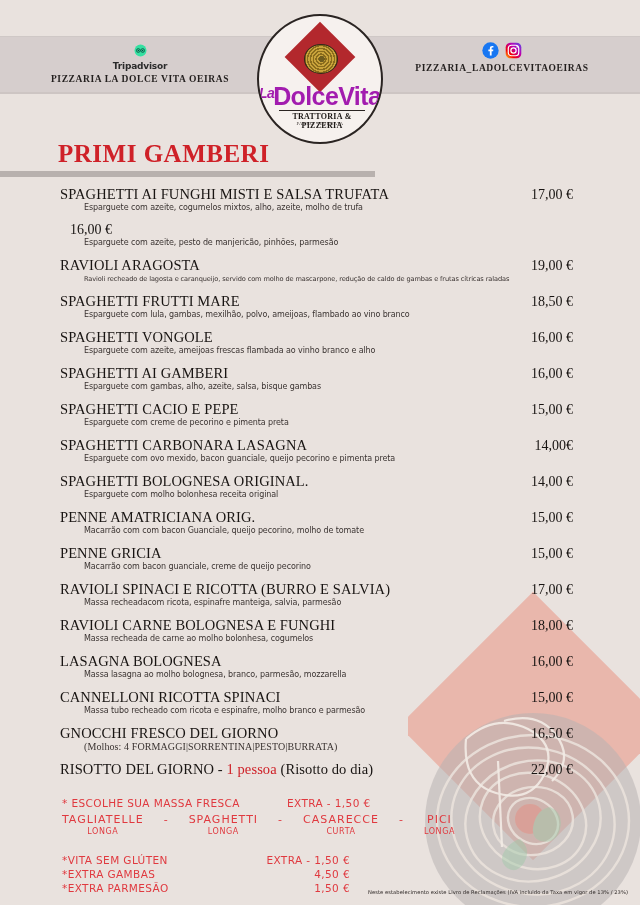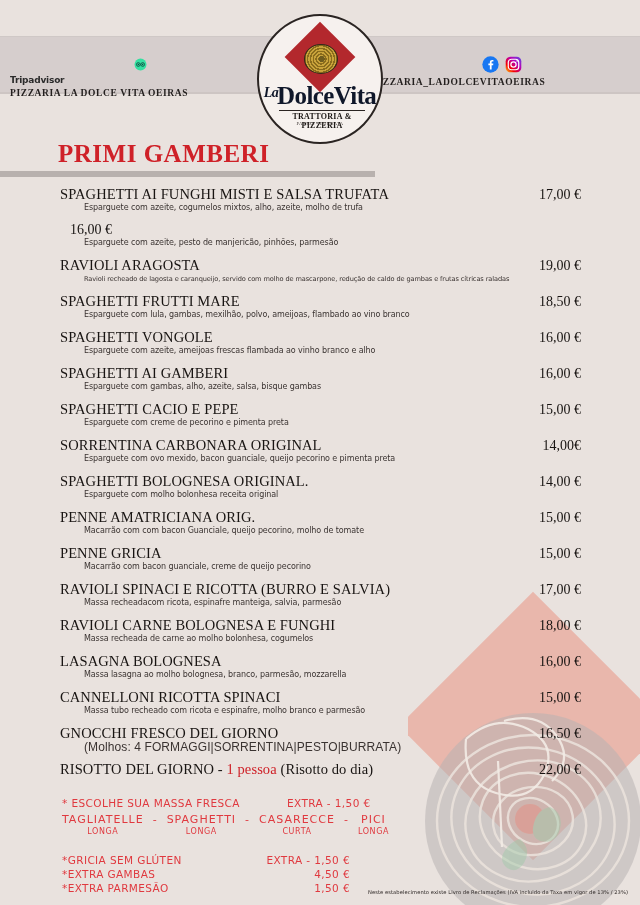--- a/index.html
+++ b/index.html
@@ -47,22 +47,23 @@
     position: absolute;
     left: 0;
     top: 92px;
     width: 100%;
     height: 2px;
     background: #cdc5c3;
   }
 
   .social {
     position: absolute;
-    top: 54px;
+    top: 40px;
     width: 260px;
+    text-align: center;
     z-index: 3;
   }
   .social.left  { left: 10px; }
   .social.right { right: 8px; }
 
   .social-icons {
     height: 20px;
     line-height: 20px;
     display: flex;
     justify-content: center;
@@ -132,25 +133,25 @@
     width: 6px;
     height: 10px;
     background: #8d1d22;
     border-radius: 50% 50% 40% 40%;
   }
   .logo-name {
     position: absolute;
     left: 0; right: 0;
     top: 66px;
     text-align: center;
-    font-family: Liberation Serif, serif;
+    font-family: Liberation Sans, sans-serif;
     font-weight: bold;
     font-size: 25px;
     letter-spacing: -0.6px;
-    color: #0f172a;
+    color: #a21caf;
     white-space: nowrap;
   }
   .logo-name .la {
     font-size: 14px;
     font-style: italic;
     vertical-align: 7px;
     margin-right: -1px;
   }
   .logo-sub {
     position: absolute;
@@ -197,21 +198,21 @@
     margin-top: 3px;
     width: 375px;
     height: 6px;
     background: #b8b1ae;
   }
 
   
   .menu {
     position: relative;
     z-index: 2;
-    margin: 9px 4px 0 0;
+    margin: 9px 12px 0 0;
     padding: 0 55px 0 60px;
   }
   .item {
     margin-bottom: 9px;
   }
   .item-head {
     display: flex;
     align-items: baseline;
     justify-content: space-between;
   }
@@ -240,22 +241,22 @@
     line-height: 10px;
     margin-top: 0px;
     letter-spacing: -0.1px;
     padding-left: 24px;
   }
   .item-desc.tiny {
     font-size: 6.6px;
     letter-spacing: -0.1px;
   }
   .item-desc.mono-ish {
-    font-family: Liberation Sans, sans-serif;
-    font-size: 12px;
+    font-family: Liberation Serif, serif;
+    font-size: 10px;
     letter-spacing: 0.1px;
   }
 
   
   .notes {
     position: relative;
     z-index: 2;
     padding: 10px 0 0 62px;
     color: #e0393f;
     font-family: "DejaVu Sans", sans-serif;
@@ -264,21 +265,21 @@
     display: flex;
     font-size: 10.5px;
     letter-spacing: 0.4px;
     margin-bottom: 4px;
   }
   .note-line .lbl { width: 225px; }
   .note-line .val { width: 120px; }
 
   .pasta-row {
     display: flex;
-    gap: 9px;
+    gap: 20px;
     font-size: 11px;
     letter-spacing: 1px;
   }
   .pasta {
     text-align: center;
   }
   .pasta .pname { display: block; }
   .pasta .ptype {
     display: block;
     font-size: 8px;
@@ -451,21 +452,21 @@
     </div>
     <div class="item">
       <div class="item-head">
         <div class="item-name">SPAGHETTI  CACIO E PEPE</div>
         <div class="item-price">15,00 €</div>
       </div>
       <div class="item-desc">Esparguete com creme de pecorino e pimenta preta</div>
     </div>
     <div class="item">
       <div class="item-head">
-        <div class="item-name">SORRENTINA  CARBONARA ORIGINAL</div>
+        <div class="item-name">SPAGHETTI  CARBONARA LASAGNA</div>
         <div class="item-price">14,00€</div>
       </div>
       <div class="item-desc">Esparguete com ovo mexido, bacon guanciale, queijo pecorino e pimenta preta</div>
     </div>
     <div class="item">
       <div class="item-head">
         <div class="item-name">SPAGHETTI  BOLOGNESA ORIGINAL.</div>
         <div class="item-price">14,00 €</div>
       </div>
       <div class="item-desc">Esparguete com molho bolonhesa receita original</div>
@@ -550,21 +551,21 @@
       </span>
       <span class="sep">-</span>
       <span class="pasta">
         <span class="pname">PICI</span>
         <span class="ptype">LONGA</span>
       </span>
     </div>
 
   <div class="extras" id="extras-list">
       <div class="row">
-        <span class="lbl">*GRICIA SEM GLÚTEN</span>
+        <span class="lbl">*VITA SEM GLÚTEN</span>
         <span class="val">EXTRA - 1,50 €</span>
       </div>
       <div class="row">
         <span class="lbl">*EXTRA GAMBAS</span>
         <span class="val">4,50 €</span>
       </div>
       <div class="row">
         <span class="lbl">*EXTRA PARMESÃO</span>
         <span class="val">1,50 €</span>
       </div>

